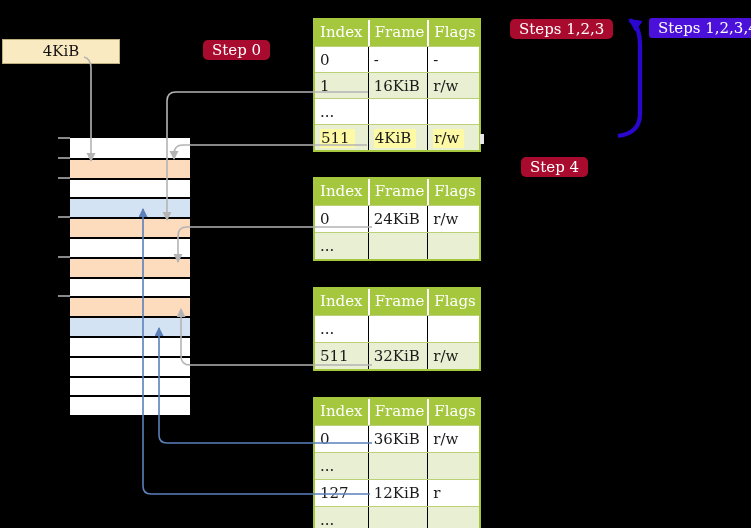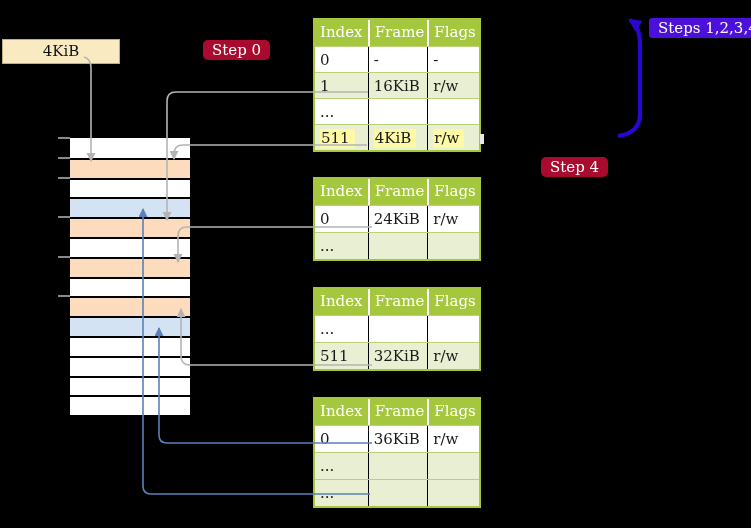--- a/index.html
+++ b/index.html
@@ -12,21 +12,21 @@
     text-align:center;font-size:15px;line-height:23px;color:#111;}
 
   
   .badge{position:absolute;color:var(--badge-text);font-size:15px;line-height:20px;
     padding:0 9px;border-radius:5px;white-space:nowrap;}
   .badge.red{background:var(--badge-red);}
   .badge.blue{background:var(--badge-blue);border-radius:3px;}
   .b-step0{left:203px;top:40px;}
   .b-steps123{left:510px;top:19px;}
   .b-steps1234{left:649px;top:18px;}
-  .b-step4{left:541px;top:157px;}
+  .b-step4{left:521px;top:157px;}
 
   
   #memory-stack{position:absolute;left:70px;top:138px;width:120px;}
   .mem-row{height:19.8px;box-sizing:border-box;border-top:2px solid #000;}
   .mem-row:first-child{border-top:none;}
   .mem-white{background:var(--mem-white);}
   .mem-peach{background:var(--mem-peach);}
   .mem-blue{background:var(--mem-blue);}
   #ticks{position:absolute;left:58px;top:138px;width:12px;height:280px;}
   .tick{position:absolute;left:0;width:12px;height:2px;background:var(--tick-gray);}
@@ -57,20 +57,21 @@
   .mf-gray{fill:var(--conn-gray);} .mf-blue{fill:var(--conn-blue);} .mf-thick{fill:var(--cycle-blue);}
 </style>
 </head>
 <body>
 
 <div class="canvas">
 
   <div class="frame-label">4KiB</div>
 
   <div class="badge red b-step0">Step 0</div>
+  <div class="badge red b-steps123">Steps 1,2,3</div>
   <div class="badge blue b-steps1234">Steps 1,2,3,4</div>
   <div class="badge red b-step4">Step 4</div>
 
   <div id="ticks">
       <div class="tick" style="top: -1px;"></div>
       <div class="tick" style="top: 18.8px;"></div>
       <div class="tick" style="top: 38.6px;"></div>
       <div class="tick" style="top: 78.2px;"></div>
       <div class="tick" style="top: 117.8px;"></div>
       <div class="tick" style="top: 157.4px;"></div>
@@ -161,20 +162,25 @@
       </div>
       <div class="trow body plain">
         <div class="tcell">0</div>
         <div class="tcell">36KiB</div>
         <div class="tcell">r/w</div>
       </div>
       <div class="trow body shaded">
         <div class="tcell">...</div>
         <div class="tcell"></div>
         <div class="tcell"></div>
+      </div>
+      <div class="trow body plain">
+        <div class="tcell">127</div>
+        <div class="tcell">12KiB</div>
+        <div class="tcell">r</div>
       </div>
       <div class="trow body shaded">
         <div class="tcell">...</div>
         <div class="tcell"></div>
         <div class="tcell"></div>
       </div>
     </div>
 
   <svg class="overlay" width="751" height="528" viewBox="0 0 751 528">
     <defs>

